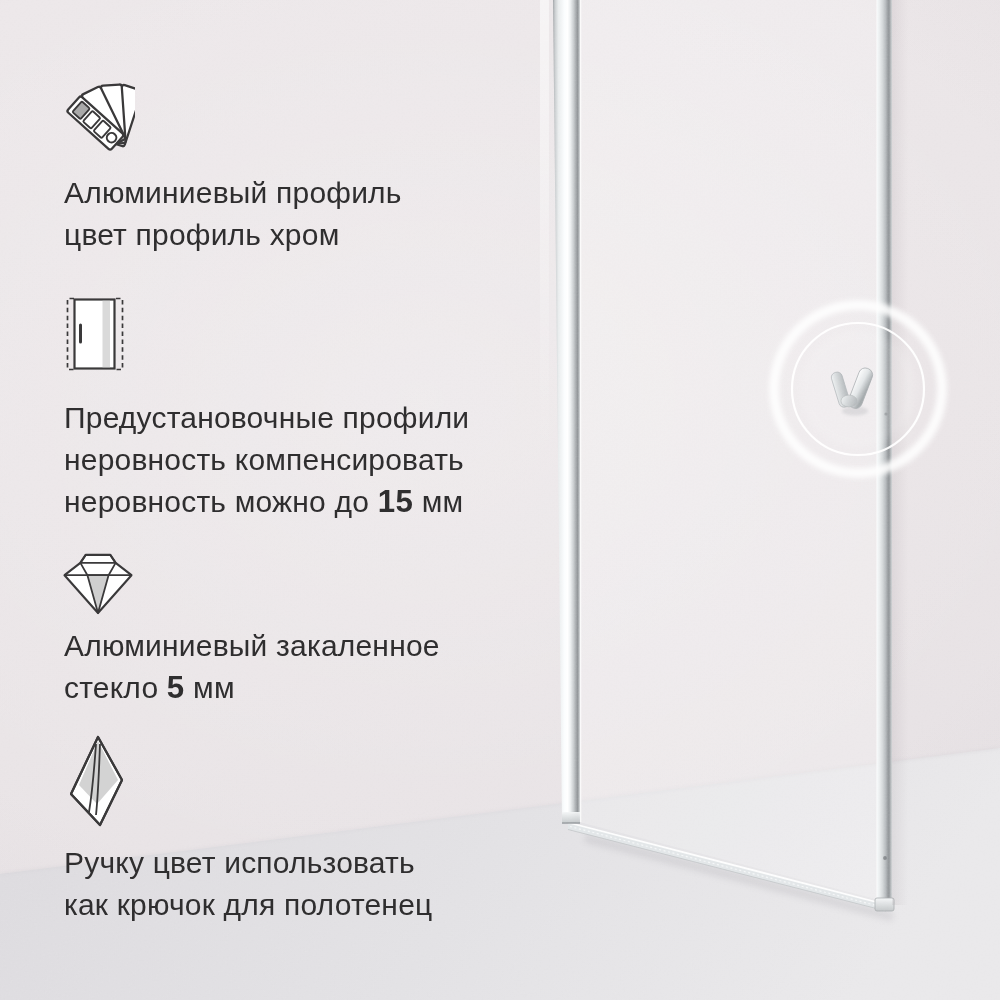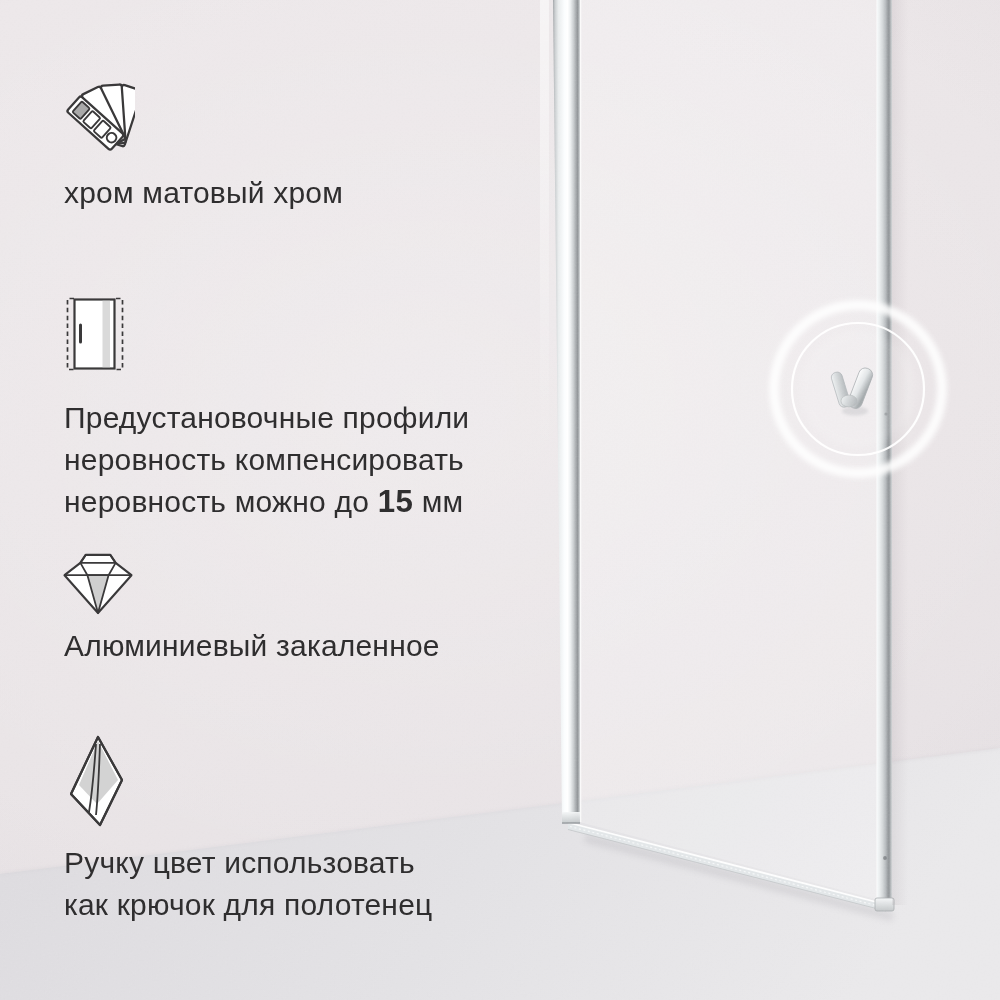--- a/index.html
+++ b/index.html
@@ -173,21 +173,22 @@
             <rect x="44" y="4" width="22" height="62" rx="2.5"></rect>
             <rect x="47.5" y="9" width="15" height="11.5" rx="1.5" fill="#a9a9a9" stroke-width="2"></rect>
             <rect x="47.5" y="24" width="15" height="11.5" rx="1.5" stroke-width="2"></rect>
             <rect x="47.5" y="39" width="15" height="11.5" rx="1.5" stroke-width="2"></rect>
             <circle cx="55" cy="58" r="5" stroke-width="2.2"></circle>
           </g>
         </g>
       </svg>
     </div>
     <div class="feature-text" style="left:64px;top:172px">
-      <span class="line"><span>хром матовый хром</span></span>
+      <span class="line"><span>Алюминиевый профиль</span></span>
+      <span class="line"><span>цвет профиль хром</span></span>
     </div>
 
     <div class="feature-icon" style="left:66px;top:297px">
       <svg width="58" height="74" viewBox="0 0 58 74">
         <path d="M8,1.5 H1.5 V72.5 H8" fill="none" stroke="#3a393a" stroke-width="1.7" stroke-dasharray="4.5 3.4"></path>
         <path d="M50,1.5 H56.5 V72.5 H50" fill="none" stroke="#3a393a" stroke-width="1.7" stroke-dasharray="4.5 3.4"></path>
         <rect x="8.5" y="2.5" width="40" height="69" fill="#ffffff" stroke="#3a393a" stroke-width="2.2"></rect>
         <rect x="36.5" y="3.8" width="7.5" height="66.4" fill="#dadada"></rect>
         <line x1="14.5" y1="28" x2="14.5" y2="45" stroke="#3a393a" stroke-width="3" stroke-linecap="round"></line>
       </svg>
@@ -205,20 +206,21 @@
           <polygon points="30,27 54,27 42,70" fill="#cfcfcf" stroke-width="2"></polygon>
           <polyline points="22,13 62,13" fill="none" stroke-width="2"></polyline>
           <polyline points="28,4 22,13 30,27" fill="none" stroke-width="2"></polyline>
           <polyline points="56,4 62,13 54,27" fill="none" stroke-width="2"></polyline>
           <line x1="4" y1="27" x2="80" y2="27" stroke-width="2"></line>
         </g>
       </svg>
     </div>
     <div class="feature-text" style="left:64px;top:625px">
       <span class="line"><span>Алюминиевый закаленное</span></span>
+      <span class="line"><span>стекло </span><span class="em">5</span><span> мм</span></span>
     </div>
 
     <div class="feature-icon" style="left:67px;top:734px">
       <svg width="58" height="94" viewBox="0 0 58 94">
         <polygon points="31,3 55,46 33,91 4,60" fill="#ffffff" stroke="#3a393a" stroke-width="2.2" stroke-linejoin="round"></polygon>
         <polygon points="31,7 51,46 30,70 12,51" fill="#d3d3d3"></polygon>
         <path d="M29,10 C27,38 25,60 22,78" fill="none" stroke="#3a393a" stroke-width="1.8"></path>
         <path d="M33,10 C32,38 31,62 29,81" fill="none" stroke="#3a393a" stroke-width="1.8"></path>
         <polygon points="31,3 55,46 33,91 4,60" fill="none" stroke="#3a393a" stroke-width="2.2" stroke-linejoin="round"></polygon>
       </svg>

